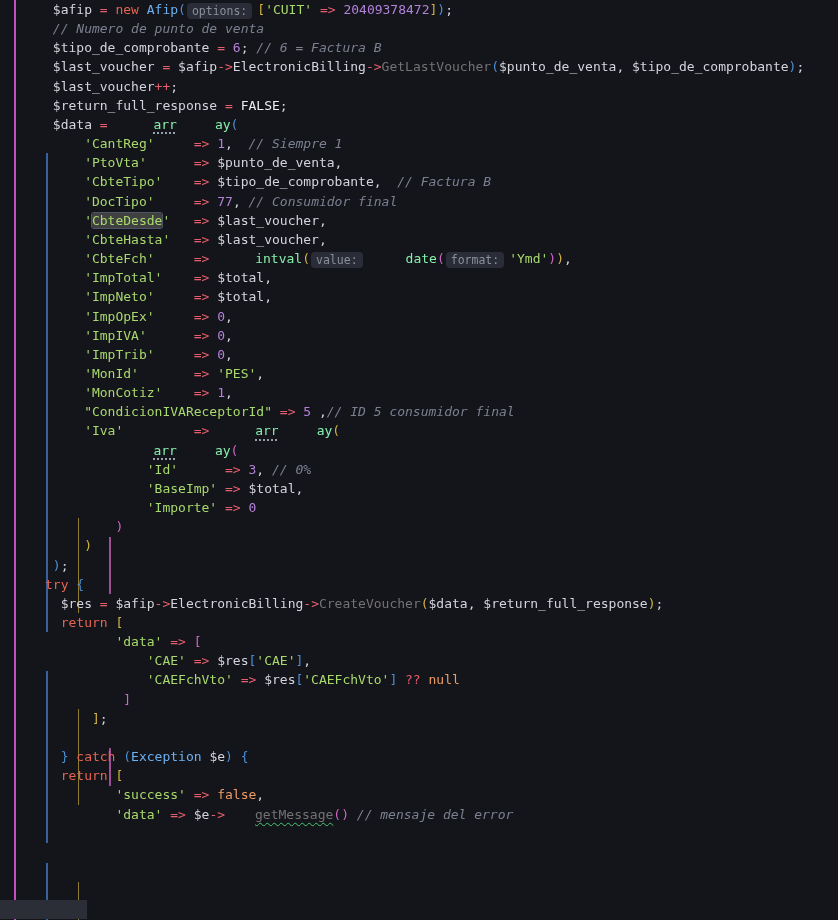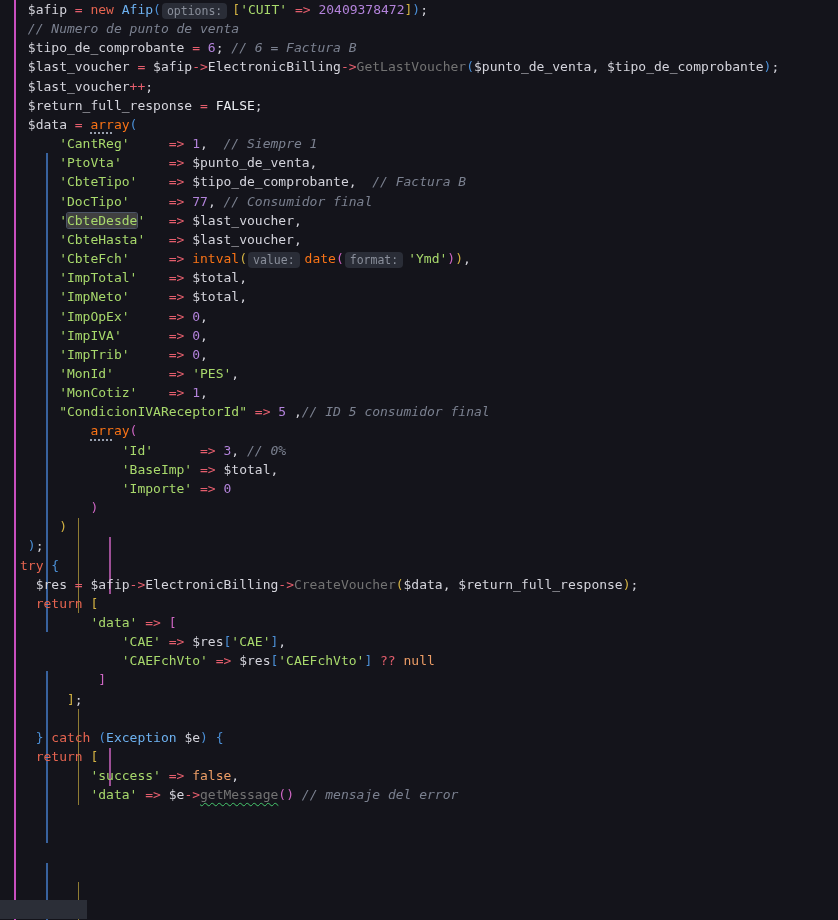--- a/index.html
+++ b/index.html
@@ -3,46 +3,46 @@
 <meta charset="utf-8">
 <style>
   html,body{margin:0;padding:0;background:#14141b;}
   body{width:838px;height:920px;overflow:hidden;position:relative;}
   .editor{
     position:relative;width:838px;height:920px;
     font-family:"DejaVu Sans Mono","Liberation Mono",monospace;
     font-size:13px;line-height:19.166px;
     color:#d4d4dc;
   }
-  .code{position:absolute;left:0;top:0;width:100%;height:100%;padding-left:20px;box-sizing:border-box;z-index:2;}
+  .code{position:absolute;left:0;top:0;width:100%;height:100%;padding-left:45px;box-sizing:border-box;z-index:2;}
   .line{height:19.166px;white-space:pre;}
   .tk{white-space:pre;}
   
   .v{color:#d4d4dc;}
   .cmt{color:#7b8190;font-style:italic;}
   .str{color:#a8d96c;}
   .num{color:#b383db;}
   .op{color:#e55e6d;}
   .kw{color:#e56450;}
-  .fnb{color:#f97316;}
+  .fnb{color:#86efac;margin-left:38px;}
   .fn{color:#737373;}
   .cls{color:#6db1f0;}
   .bool{color:#ed9d66;}
   .const{color:#eceef2;}
   .b1{color:#d3b343;}
   .b2{color:#ce66c4;}
   .b3{color:#4b8fd6;}
   .inlay{
     display:inline-block;background:#2a2d37;color:#8a8f9b;
     border-radius:4px;padding:0 5px;margin:0 5px 0 1px;
     font-size:11.5px;line-height:16px;vertical-align:middle;
     font-style:normal;
   }
   .dots{text-decoration:underline dotted #99a0ae 2px;text-underline-offset:3.5px;}
-  .wavy{text-decoration:underline wavy #46c96e 1px;text-underline-offset:3px;}
+  .wavy{text-decoration:underline wavy #46c96e 1px;text-underline-offset:3px;margin-left:30px;}
   .hl{background:#404040;border-radius:2px;box-shadow:0 0 0 1px #4c5466;}
   
   .deco{position:absolute;left:0;top:0;width:100%;height:100%;z-index:1;}
   .guide{position:absolute;width:1.5px;}
   .guide.magenta{width:2px;}
   .selrect{position:absolute;}
 </style>
 </head>
 <body>
 
@@ -75,20 +75,21 @@
       <div class="line"><span class="tk v">     </span><span class="tk str">'CbteHasta'</span><span class="tk v">   </span><span class="tk op">=&gt;</span><span class="tk v"> $last_voucher,</span></div>
       <div class="line"><span class="tk v">     </span><span class="tk str">'CbteFch'</span><span class="tk v">     </span><span class="tk op">=&gt;</span><span class="tk v"> </span><span class="tk fnb">intval</span><span class="tk b1">(</span><span class="tk inlay">value:</span><span class="tk fnb">date</span><span class="tk b2">(</span><span class="tk inlay">format:</span><span class="tk str">'Ymd'</span><span class="tk b2">)</span><span class="tk b1">)</span><span class="tk v">,</span></div>
       <div class="line"><span class="tk v">     </span><span class="tk str">'ImpTotal'</span><span class="tk v">    </span><span class="tk op">=&gt;</span><span class="tk v"> $total,</span></div>
       <div class="line"><span class="tk v">     </span><span class="tk str">'ImpNeto'</span><span class="tk v">     </span><span class="tk op">=&gt;</span><span class="tk v"> $total,</span></div>
       <div class="line"><span class="tk v">     </span><span class="tk str">'ImpOpEx'</span><span class="tk v">     </span><span class="tk op">=&gt;</span><span class="tk v"> </span><span class="tk num">0</span><span class="tk v">,</span></div>
       <div class="line"><span class="tk v">     </span><span class="tk str">'ImpIVA'</span><span class="tk v">      </span><span class="tk op">=&gt;</span><span class="tk v"> </span><span class="tk num">0</span><span class="tk v">,</span></div>
       <div class="line"><span class="tk v">     </span><span class="tk str">'ImpTrib'</span><span class="tk v">     </span><span class="tk op">=&gt;</span><span class="tk v"> </span><span class="tk num">0</span><span class="tk v">,</span></div>
       <div class="line"><span class="tk v">     </span><span class="tk str">'MonId'</span><span class="tk v">       </span><span class="tk op">=&gt;</span><span class="tk v"> </span><span class="tk str">'PES'</span><span class="tk v">,</span></div>
       <div class="line"><span class="tk v">     </span><span class="tk str">'MonCotiz'</span><span class="tk v">    </span><span class="tk op">=&gt;</span><span class="tk v"> </span><span class="tk num">1</span><span class="tk v">,</span></div>
       <div class="line"><span class="tk v">     </span><span class="tk str">"CondicionIVAReceptorId"</span><span class="tk v"> </span><span class="tk op">=&gt;</span><span class="tk v"> </span><span class="tk num">5</span><span class="tk v"> ,</span><span class="tk cmt">// ID 5 consumidor final</span></div>
+      <div class="line"><span class="tk v">     </span><span class="tk str">'Iva'</span><span class="tk v">         </span><span class="tk op">=&gt;</span><span class="tk v"> </span><span class="tk fnb dots">arr</span><span class="tk fnb">ay</span><span class="tk b1">(</span></div>
       <div class="line"><span class="tk v">         </span><span class="tk fnb dots">arr</span><span class="tk fnb">ay</span><span class="tk b2">(</span></div>
       <div class="line"><span class="tk v">             </span><span class="tk str">'Id'</span><span class="tk v">      </span><span class="tk op">=&gt;</span><span class="tk v"> </span><span class="tk num">3</span><span class="tk v">, </span><span class="tk cmt">// 0%</span></div>
       <div class="line"><span class="tk v">             </span><span class="tk str">'BaseImp'</span><span class="tk v"> </span><span class="tk op">=&gt;</span><span class="tk v"> $total,</span></div>
       <div class="line"><span class="tk v">             </span><span class="tk str">'Importe'</span><span class="tk v"> </span><span class="tk op">=&gt;</span><span class="tk v"> </span><span class="tk num">0</span></div>
       <div class="line"><span class="tk v">         </span><span class="tk b2">)</span></div>
       <div class="line"><span class="tk v">     </span><span class="tk b1">)</span></div>
       <div class="line"><span class="tk v"> </span><span class="tk b3">)</span><span class="tk v">;</span></div>
       <div class="line"><span class="tk kw">try </span><span class="tk b3">{</span></div>
       <div class="line"><span class="tk v">  $res </span><span class="tk op">= </span><span class="tk v">$afip</span><span class="tk op">-&gt;</span><span class="tk v">ElectronicBilling</span><span class="tk op">-&gt;</span><span class="tk fn">CreateVoucher</span><span class="tk b1">(</span><span class="tk v">$data, $return_full_response</span><span class="tk b1">)</span><span class="tk v">;</span></div>
       <div class="line"><span class="tk v">  </span><span class="tk kw">return </span><span class="tk b1">[</span></div>

